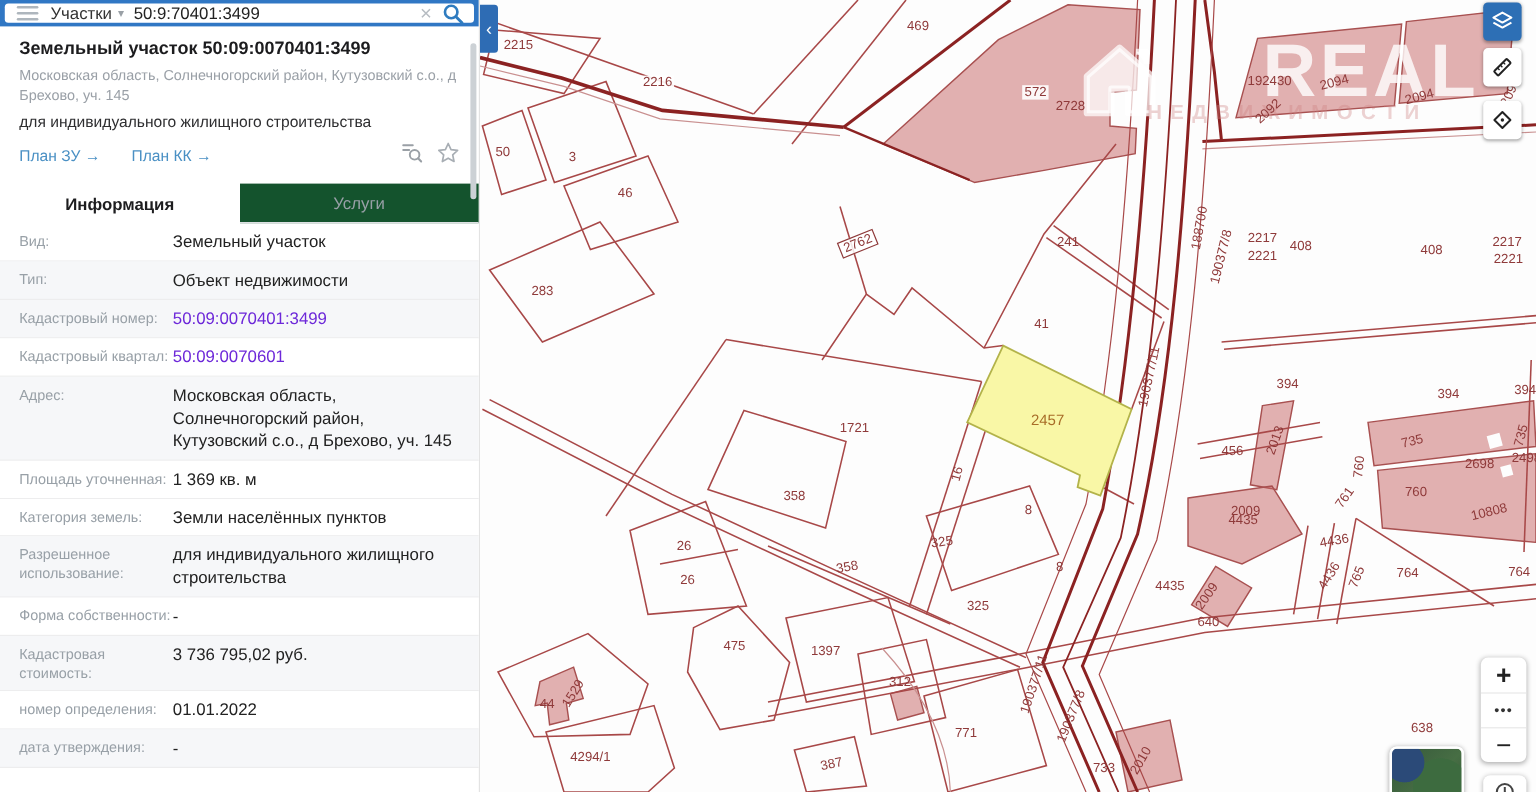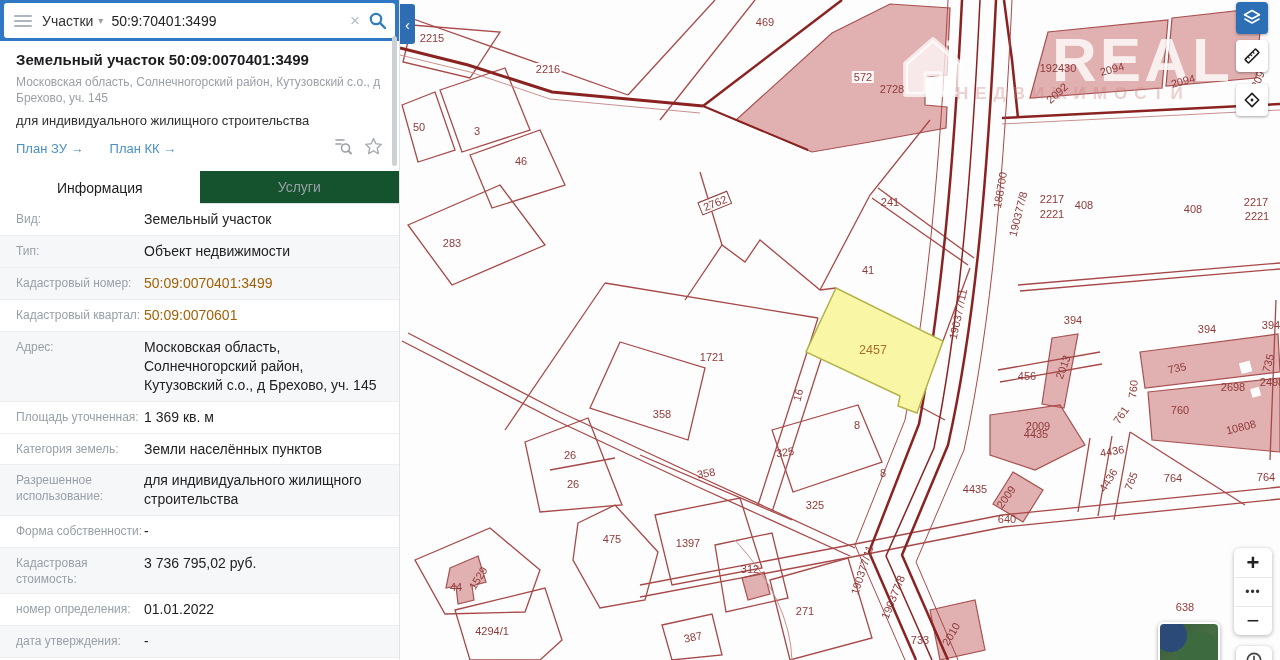--- a/index.html
+++ b/index.html
@@ -2,21 +2,21 @@
 <html><head>
 <meta charset="utf-8">
 <style>
   * { margin:0; padding:0; box-sizing:border-box; }
   html,body { width:1280px; height:660px; overflow:hidden;
     font-family:"Liberation Sans", sans-serif; background:#fff; }
 
   
   .panel { position:absolute; left:0; top:0; width:400px; height:660px;
     background:#fff; border-right:1px solid #e3e3e3; overflow:hidden; }
-  .searchbar { height:41px; background:#3077c4; padding:3px 4px; display:flex; }
+  .searchbar { height:22px; background:#3077c4; padding:3px 4px; display:flex; }
   .searchbox { flex:1; background:#fff; border-radius:3px; display:flex;
     align-items:center; padding:0 8px; gap:8px; }
   .hamburger { display:flex; flex-direction:column; gap:3px; padding:2px; cursor:pointer; }
   .hamburger i { display:block; width:18px; height:2px; background:#aeb6bd; border-radius:1px; }
   .layer-select { display:flex; align-items:center; gap:5px; cursor:pointer; }
   .layer-select .sel { font-size:14px; color:#333; }
   .chev { font-size:10px; color:#9aa0a6; }
   .query { flex:1; border:none; outline:none; font-size:14px; color:#222;
     font-family:"Liberation Sans", sans-serif; background:transparent; }
   .clear-x { font-size:17px; color:#b6bcc2; cursor:pointer; line-height:1; }
@@ -26,29 +26,29 @@
   .title { font-size:15px; font-weight:bold; color:#1c1c1e; margin-bottom:6px; }
   .subtitle { font-size:12px; color:#9aa0a7; line-height:1.35; margin-bottom:7px; }
   .usage { font-size:13px; color:#2e2e30; margin-bottom:9px; }
   .linksrow { display:flex; align-items:center; gap:26px; }
   .plan-link { font-size:13px; color:#4a90c4; cursor:pointer; text-decoration:none; }
   .headicons { margin-left:auto; display:flex; gap:12px; align-items:center; }
 
   .tabs { display:flex; height:33px; margin-top:4px; }
   .tab { flex:1; display:flex; align-items:center; justify-content:center;
     font-size:14px; cursor:pointer; }
-  .tab.active { background:#fff; color:#1d1d1f; font-weight:normal;text-align:right; }
+  .tab.active { background:#fff; color:#1d1d1f; font-weight:bold;text-align:right; }
   .tab.inactive { background:#14532d; color:#98a0a7; border-bottom:1px solid #dde0e3; }
 
   .row { display:flex; padding:6px 16px; border-bottom:1px solid #ededee; background:#fff; }
   .row.odd { background:#f6f7f9; }
   .row .lbl { width:128px; flex:none; font-size:12px; color:#98a0a7;
     padding-top:2px; line-height:1.3; }
   .row .val { font-size:14px; color:#222; line-height:1.35; }
-  .row .val.link { color:#a16207; cursor:pointer; }
+  .row .val.link { color:#6d28d9; cursor:pointer; }
 
   .pscroll { position:absolute; right:2px; top:36px; width:5px; height:130px;
     background:#ccd1d5; border-radius:3px; }
 
   
   .map { position:absolute; left:400px; top:0; width:880px; height:660px;
     background:#fdfdfd; overflow:hidden; cursor:grab; }
   .map svg.base { position:absolute; left:0; top:0; }
   .collapse { position:absolute; left:0; top:4px; width:15px; height:40px;
     background:#2e6cb4; border-radius:0 3px 3px 0; color:#fff; display:flex;
@@ -339,21 +339,21 @@
       <span class="map-label" style="left: 483px; top: 473px; transform: translate(-50%, -50%);">8</span>
       <span class="map-label" style="left: 385px; top: 452px; transform: translate(-50%, -50%) rotate(-8deg);">325</span>
       <span class="map-label" style="left: 415px; top: 505px; transform: translate(-50%, -50%);">325</span>
       <span class="map-label" style="left: 262px; top: 414px; transform: translate(-50%, -50%);">358</span>
       <span class="map-label" style="left: 306px; top: 473px; transform: translate(-50%, -50%) rotate(-10deg);">358</span>
       <span class="map-label" style="left: 170px; top: 455px; transform: translate(-50%, -50%);">26</span>
       <span class="map-label" style="left: 173px; top: 484px; transform: translate(-50%, -50%);">26</span>
       <span class="map-label" style="left: 212px; top: 539px; transform: translate(-50%, -50%);">475</span>
       <span class="map-label" style="left: 288px; top: 543px; transform: translate(-50%, -50%);">1397</span>
       <span class="map-label" style="left: 350px; top: 569px; transform: translate(-50%, -50%);">312</span>
-      <span class="map-label" style="left: 405px; top: 611px; transform: translate(-50%, -50%);">271</span>
+      <span class="map-label" style="left: 405px; top: 611px; transform: translate(-50%, -50%);">771</span>
       <span class="map-label" style="left: 56px; top: 587px; transform: translate(-50%, -50%);">44</span>
       <span class="map-label" style="left: 78px; top: 578px; transform: translate(-50%, -50%) rotate(-58deg);">1529</span>
       <span class="map-label" style="left: 92px; top: 631px; transform: translate(-50%, -50%);">4294/1</span>
       <span class="map-label" style="left: 293px; top: 637px; transform: translate(-50%, -50%) rotate(-12deg);">387</span>
       <span class="map-label" style="left: 520px; top: 640px; transform: translate(-50%, -50%);">733</span>
       <span class="map-label" style="left: 551px; top: 634px; transform: translate(-50%, -50%) rotate(-60deg);">2010</span>
       <span class="map-label" style="left: 462px; top: 570px; transform: translate(-50%, -50%) rotate(-72deg);">190377/11</span>
       <span class="map-label" style="left: 493px; top: 597px; transform: translate(-50%, -50%) rotate(-68deg);">190377/8</span>
       <span class="map-label" style="left: 627px; top: 376px; transform: translate(-50%, -50%);">456</span>
       <span class="map-label" style="left: 663px; top: 367px; transform: translate(-50%, -50%) rotate(-70deg);">2013</span>

